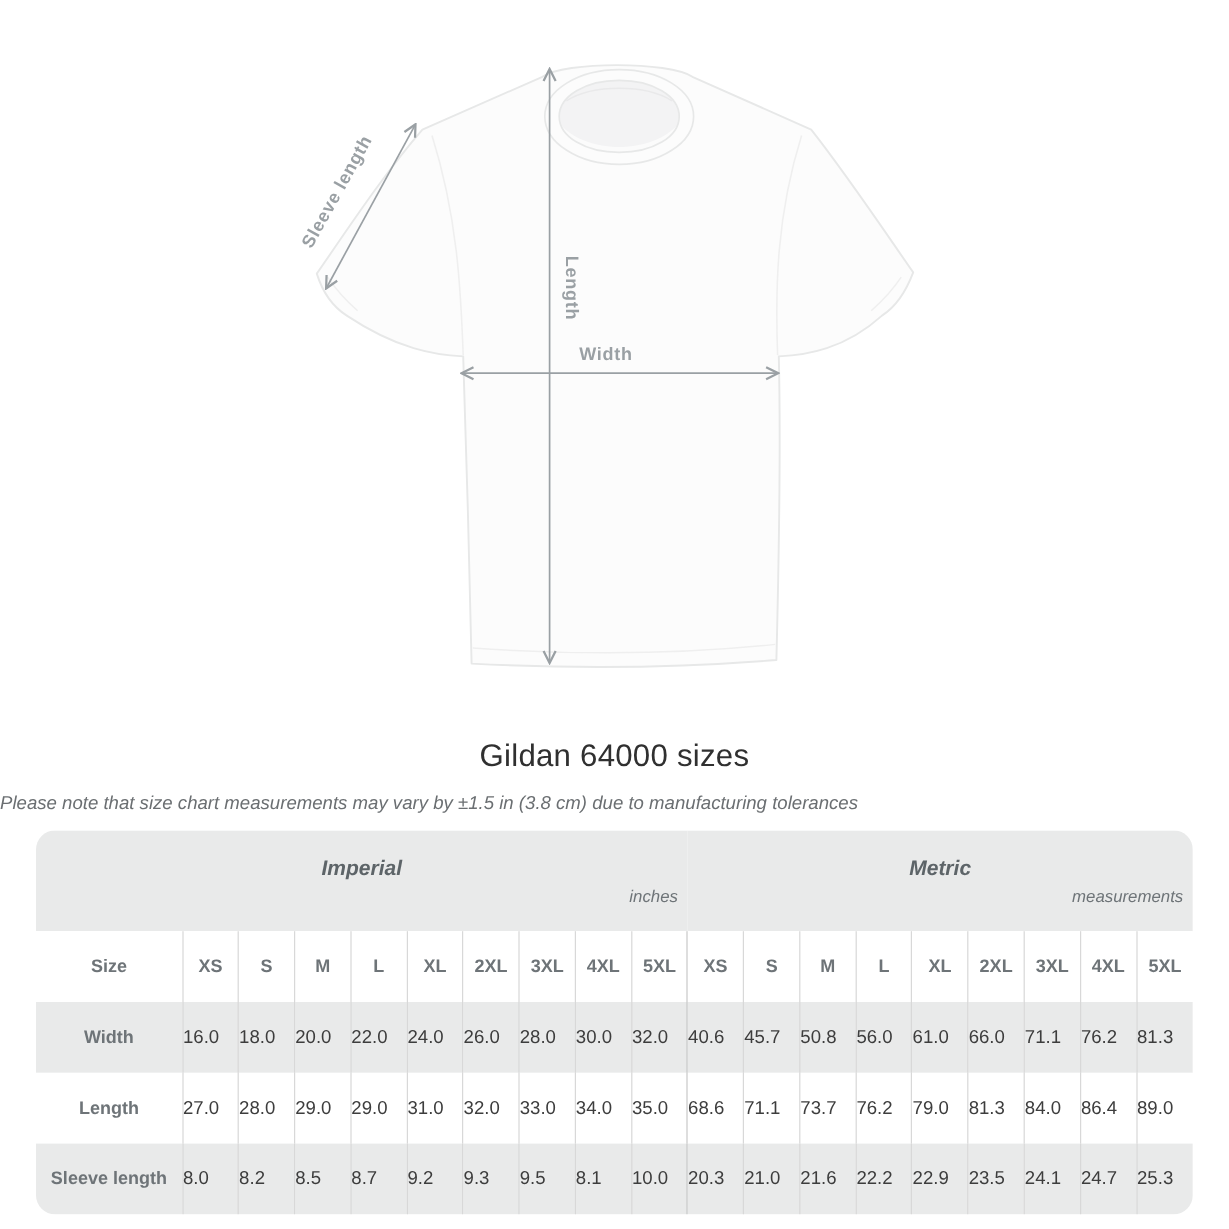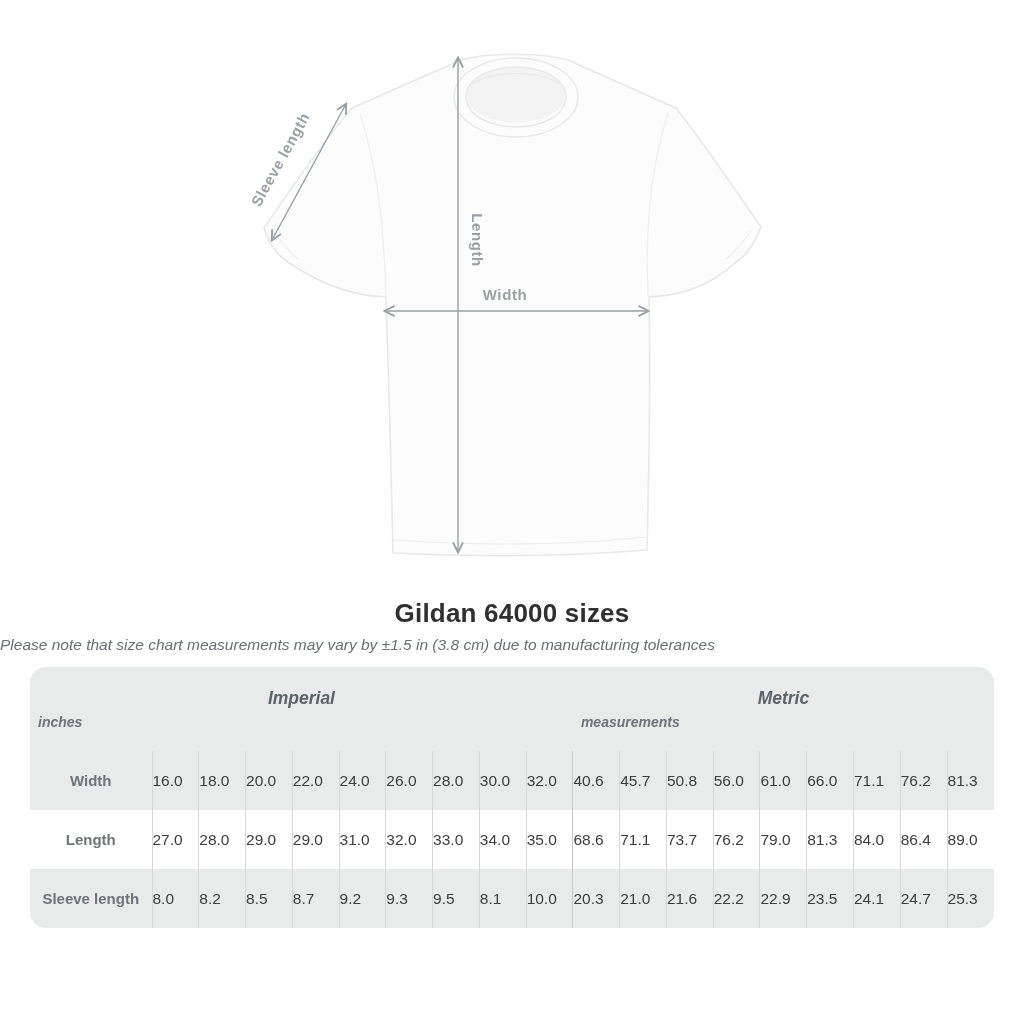--- a/index.html
+++ b/index.html
@@ -17,24 +17,24 @@
   *{box-sizing:border-box;}
   html,body{margin:0;padding:0;}
   body{
     width:1024px;height:1024px;
     background:#ffffff;
     font-family:"Liberation Sans","DejaVu Sans",sans-serif;
     overflow:hidden;
   }
   .diagram-wrap{width:1024px;height:598px;}
   .page-title{
-    margin:0;
+    margin:16px;
     text-align:center;
     font-size:26px;
-    font-weight:bold;
+    font-weight:normal;
     color:var(--title-text);
     letter-spacing:.2px;
   }
   .page-subtitle{
     margin:7px 0 0 0;
     font-style:italic;
     font-size:15.5px;
     color:var(--subtitle-text);
   }
   .table-wrap{
@@ -59,23 +59,23 @@
     font-size:17.5px;
     font-weight:bold;
     font-style:italic;
     color:#5d6468;
     text-align:center;
   }
   .g-unit{
     margin-top:5px;
     font-size:14px;
     font-style:italic;
-    font-weight:bold;
+    font-weight:normal;
     color:var(--header-text);
-    text-align:left;
+    text-align:right;
   }
   tr.head-row th{
     background:#ffffff;
     height:59px;
     font-size:15px;
     font-weight:bold;
     color:var(--header-text);
     text-align:center;
     vertical-align:middle;
     padding:0;
@@ -189,20 +189,41 @@
     <thead>
         <tr class="group-row">
           <th colspan="10">
             <div class="g-name">Imperial</div>
             <div class="g-unit">inches</div>
           </th>
           <th colspan="9">
             <div class="g-name">Metric</div>
             <div class="g-unit">measurements</div>
           </th>
+        </tr>
+        <tr class="head-row">
+          <th>Size</th>
+          <th class="div-l">XS</th>
+          <th class="div-l">S</th>
+          <th class="div-l">M</th>
+          <th class="div-l">L</th>
+          <th class="div-l">XL</th>
+          <th class="div-l">2XL</th>
+          <th class="div-l">3XL</th>
+          <th class="div-l">4XL</th>
+          <th class="div-l">5XL</th>
+          <th class="div-mid">XS</th>
+          <th class="div-l">S</th>
+          <th class="div-l">M</th>
+          <th class="div-l">L</th>
+          <th class="div-l">XL</th>
+          <th class="div-l">2XL</th>
+          <th class="div-l">3XL</th>
+          <th class="div-l">4XL</th>
+          <th class="div-l">5XL</th>
         </tr>
       </thead>
     <tbody>
         <tr class="shade">
           <th class="row-label">Width</th>
           <td class="div-l">16.0</td>
           <td class="div-l">18.0</td>
           <td class="div-l">20.0</td>
           <td class="div-l">22.0</td>
           <td class="div-l">24.0</td>

